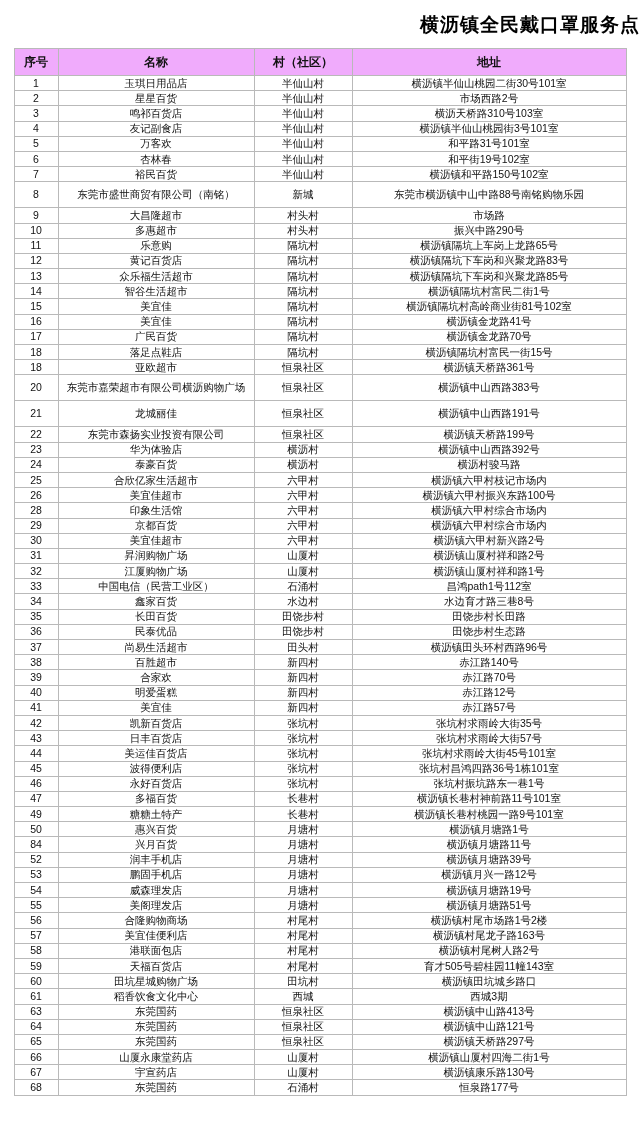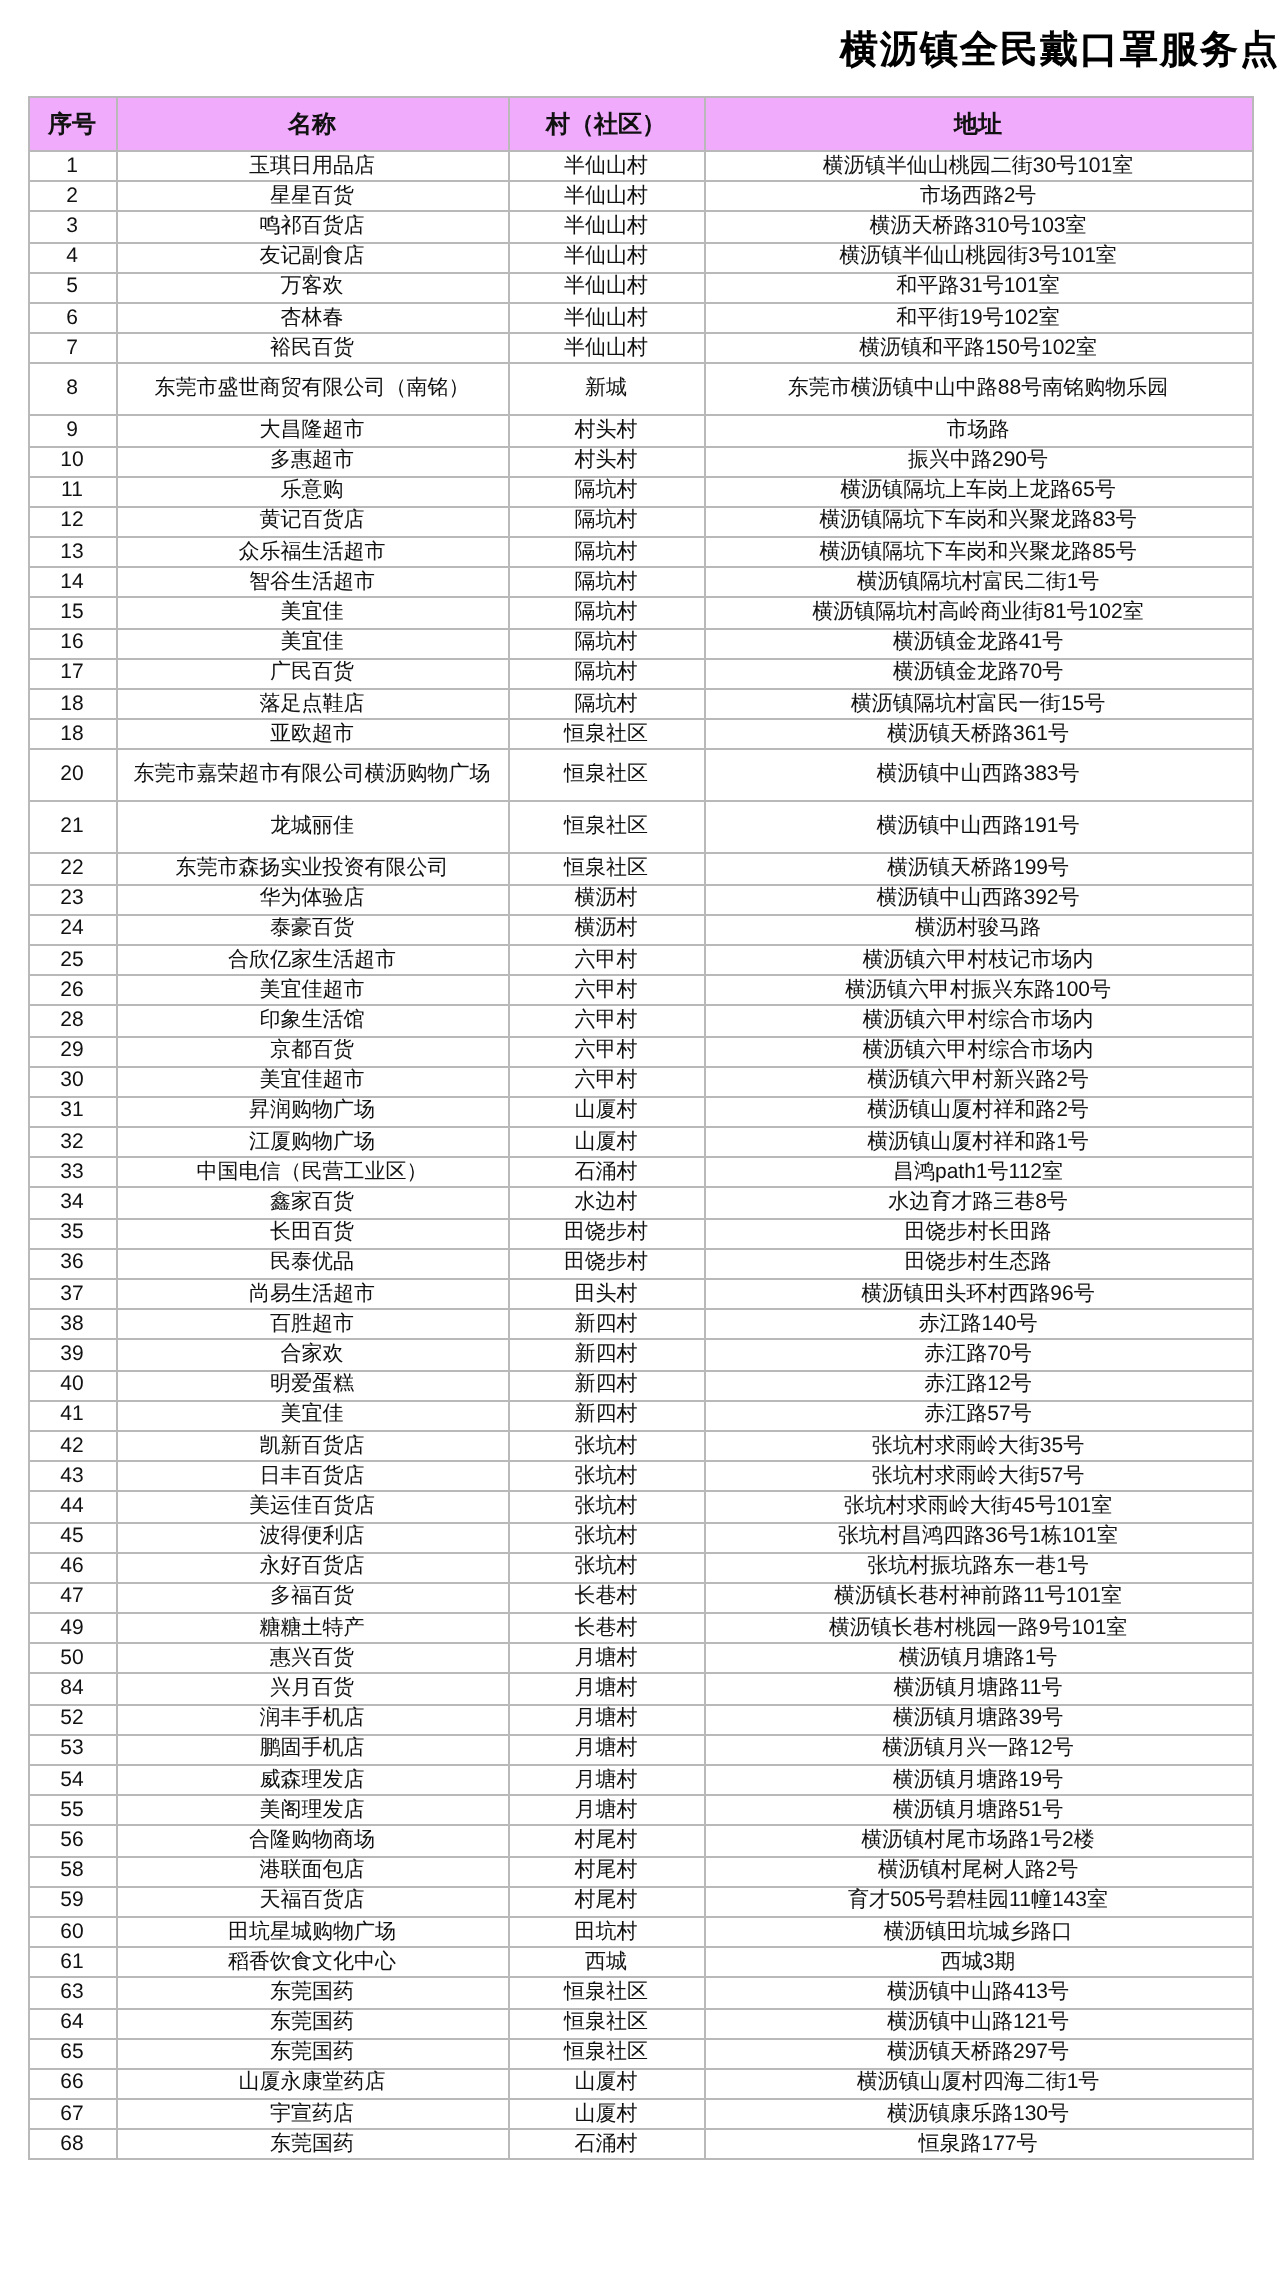--- a/index.html
+++ b/index.html
@@ -399,20 +399,26 @@
           <td class="vil">月塘村</td>
           <td class="addr">横沥镇月塘路51号</td>
         </tr>
         <tr>
           <td class="idx">56</td>
           <td class="name">合隆购物商场</td>
           <td class="vil">村尾村</td>
           <td class="addr">横沥镇村尾市场路1号2楼</td>
         </tr>
         <tr>
+          <td class="idx">57</td>
+          <td class="name">美宜佳便利店</td>
+          <td class="vil">村尾村</td>
+          <td class="addr">横沥镇村尾龙子路163号</td>
+        </tr>
+        <tr>
           <td class="idx">58</td>
           <td class="name">港联面包店</td>
           <td class="vil">村尾村</td>
           <td class="addr">横沥镇村尾树人路2号</td>
         </tr>
         <tr>
           <td class="idx">59</td>
           <td class="name">天福百货店</td>
           <td class="vil">村尾村</td>
           <td class="addr">育才505号碧桂园11幢143室</td>

